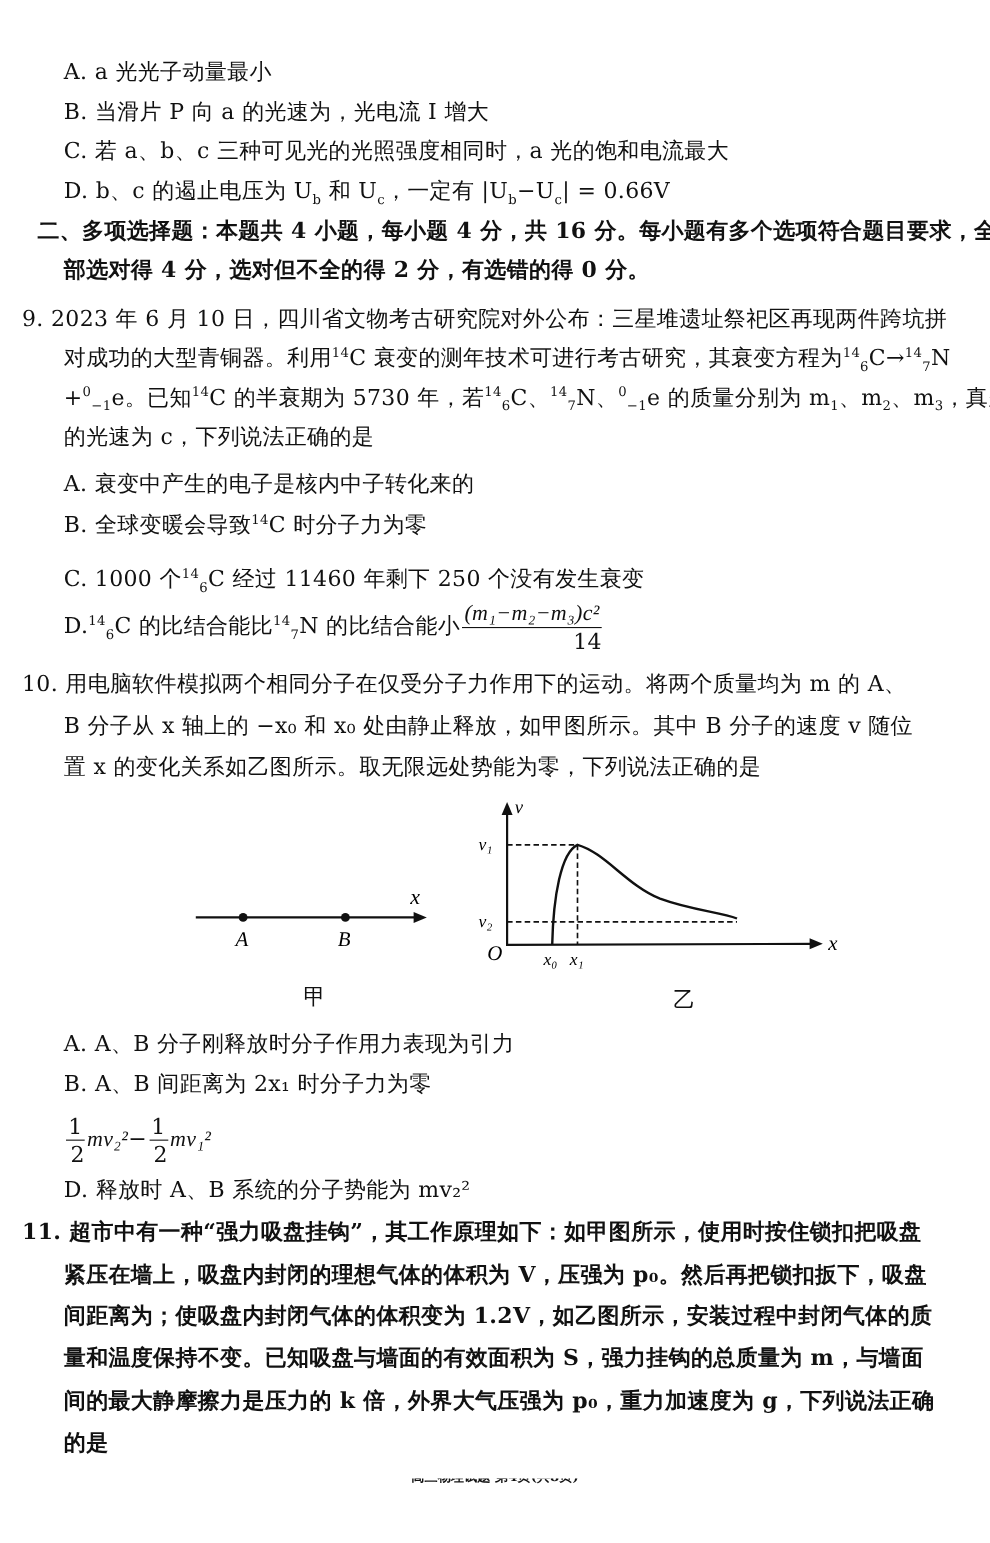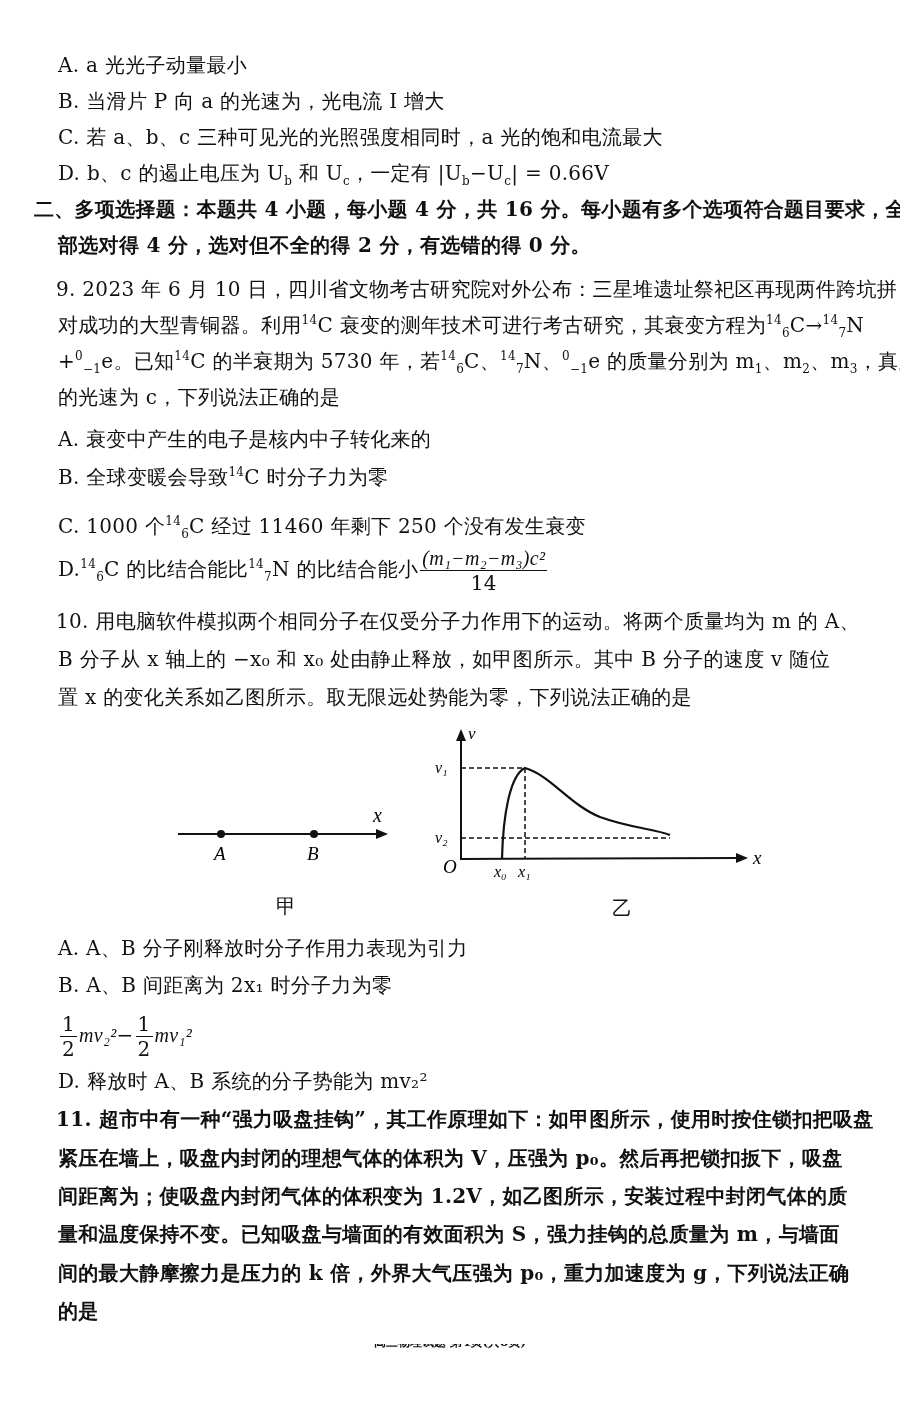--- a/index.html
+++ b/index.html
@@ -5,24 +5,24 @@
   html, body { margin: 0; padding: 0; background: #ffffff; }
   body {
     width: 900px; height: 1403px; position: relative; overflow: hidden;
     font-family: "DejaVu Serif", "Liberation Serif", serif;
     color: #111;
   }
   .line { position: absolute; font-size: 20px; line-height: 26px; white-space: nowrap; letter-spacing: 0.3px; }
   .bold { font-weight: bold; }
   .opt { left: 58px; }
   .cont { left: 58px; }
-  .qnum { left: 20px; margin-left: 36px; }
+  .qnum { left: 20px; }
   sup, sub { font-size: 12px; line-height: 0; }
   .it { font-style: italic; font-family: "Liberation Serif", serif; }
-  .frac { display: inline-block; vertical-align: middle; text-align: center; margin: 0 2px; }
+  .frac { display: inline-block; vertical-align: middle; text-align: right; margin: 0 2px; }
   .frac .num { display: block; border-bottom: 1.5px solid #111; padding: 0 2px; line-height: 24px; }
   .frac .den { display: block; line-height: 24px; }
   .figure-label { position: absolute; font-size: 20px; }
   .footer { position: absolute; top: 1334px; left: 0; width: 900px; text-align: center; font-size: 12px; font-weight: bold; clip-path: inset(10px 0 0 0); }
   svg text { font-family: "Liberation Serif", serif; font-style: italic; }
 </style>
 </head>
 <body>
 
 <div class="line opt" style="top:52px">A. a 光光子动量最小</div>

